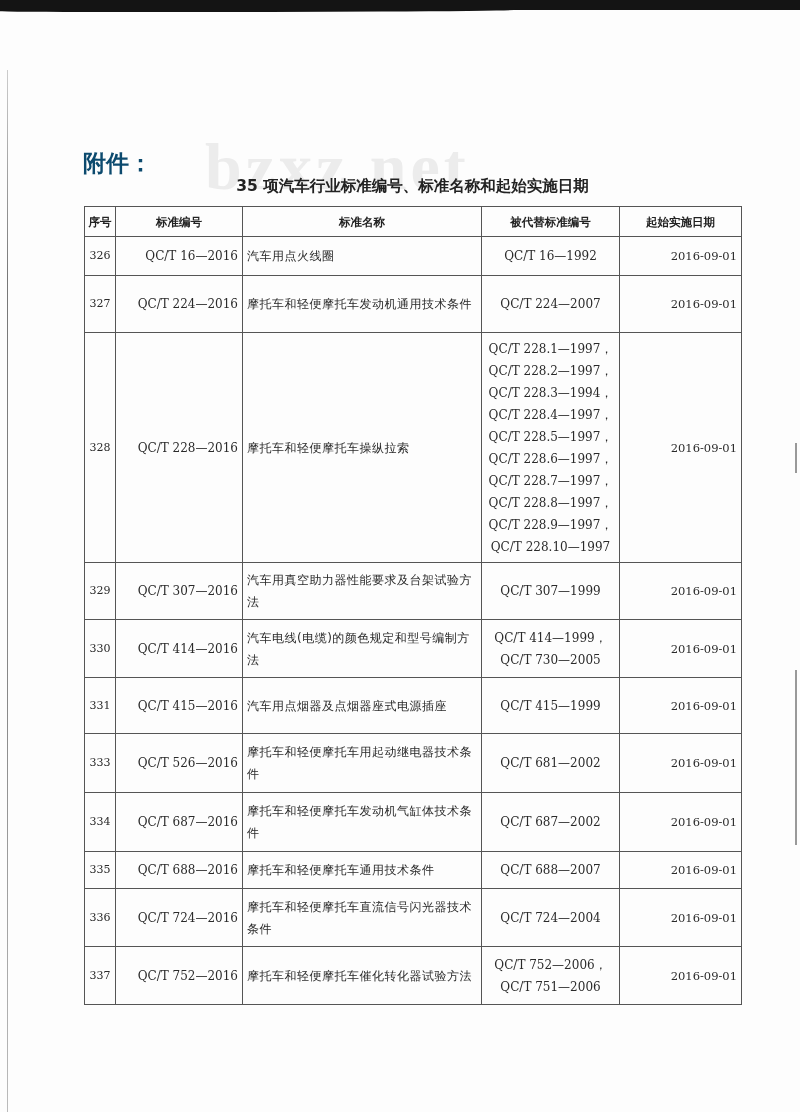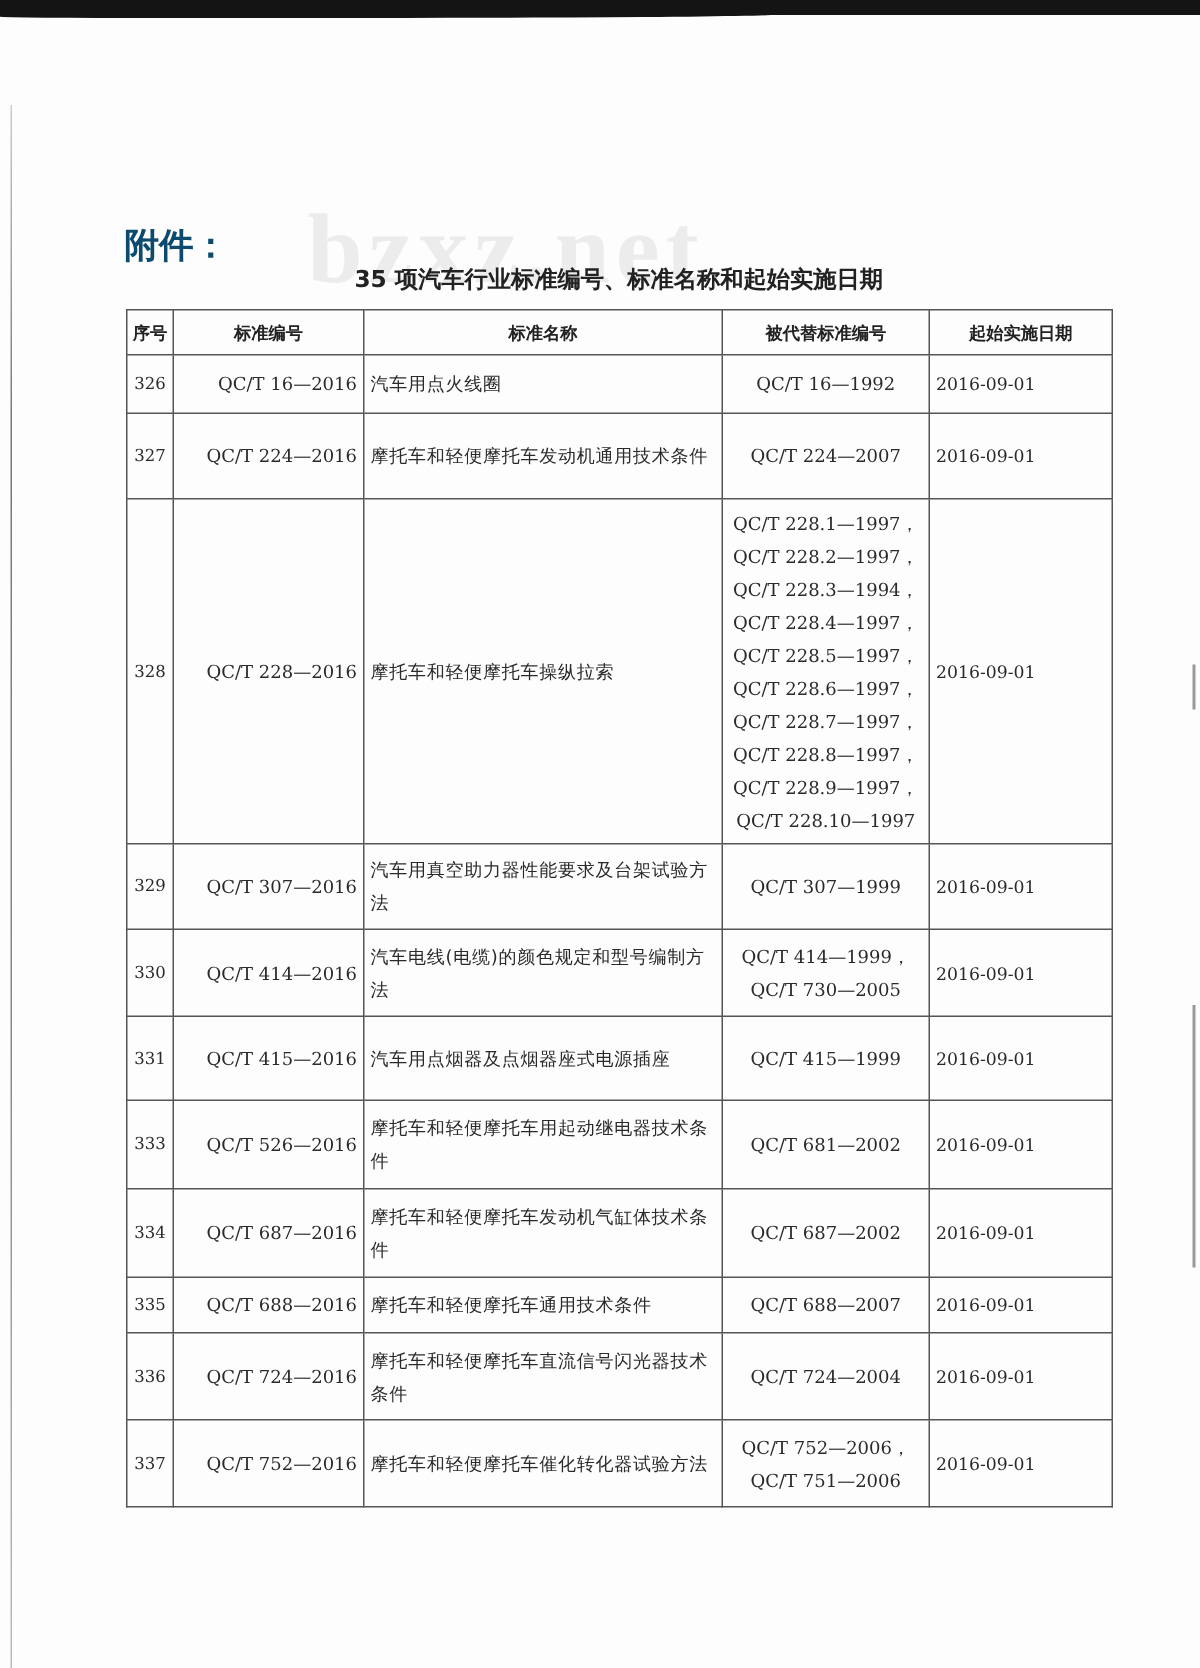--- a/index.html
+++ b/index.html
@@ -54,21 +54,21 @@
       line-height: 22px;
     }
     table.std th {
       font-family: "DejaVu Sans", sans-serif; font-weight: bold; font-size: 11.5px;
       height: 29px; text-align: center; color: #222; padding: 0 2px;
     }
     td.c-no { text-align: center; font-size: 11px; padding: 0 1px; }
     td.c-code { text-align: right; }
     td.c-name { text-align: left; font-family: "DejaVu Sans", sans-serif; font-size: 12px; letter-spacing: 0.5px; padding-left: 7px; }
     td.c-rep { text-align: center; }
-    td.c-date { text-align: left; font-size: 11.5px; }
+    td.c-date { text-align: right; font-size: 11.5px; }
     .rep-line { display: block; }
   </style>
 </head>
 <body>
 
 <div class="scan-top"></div>
 <div class="scan-edge-left"></div>
 <div class="scan-edge-right" style="top:443px;height:30px;"></div>
 <div class="scan-edge-right" style="top:670px;height:175px;"></div>
 

